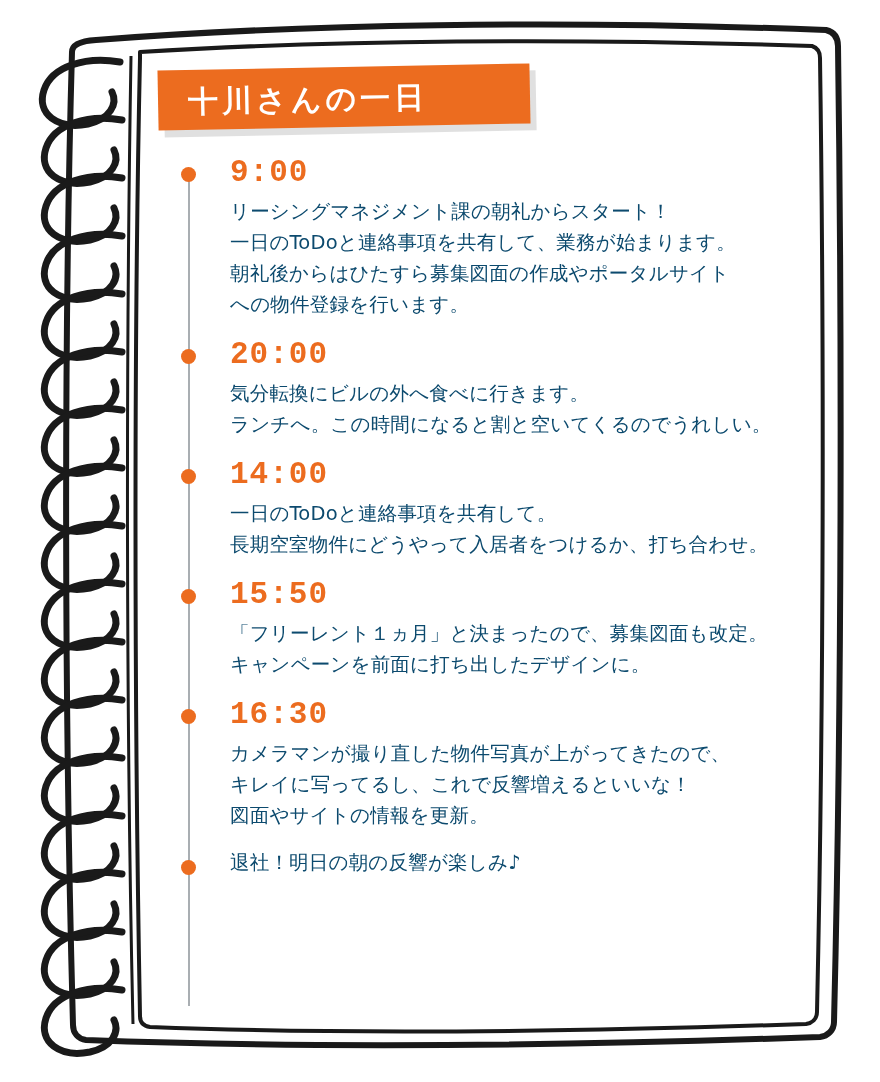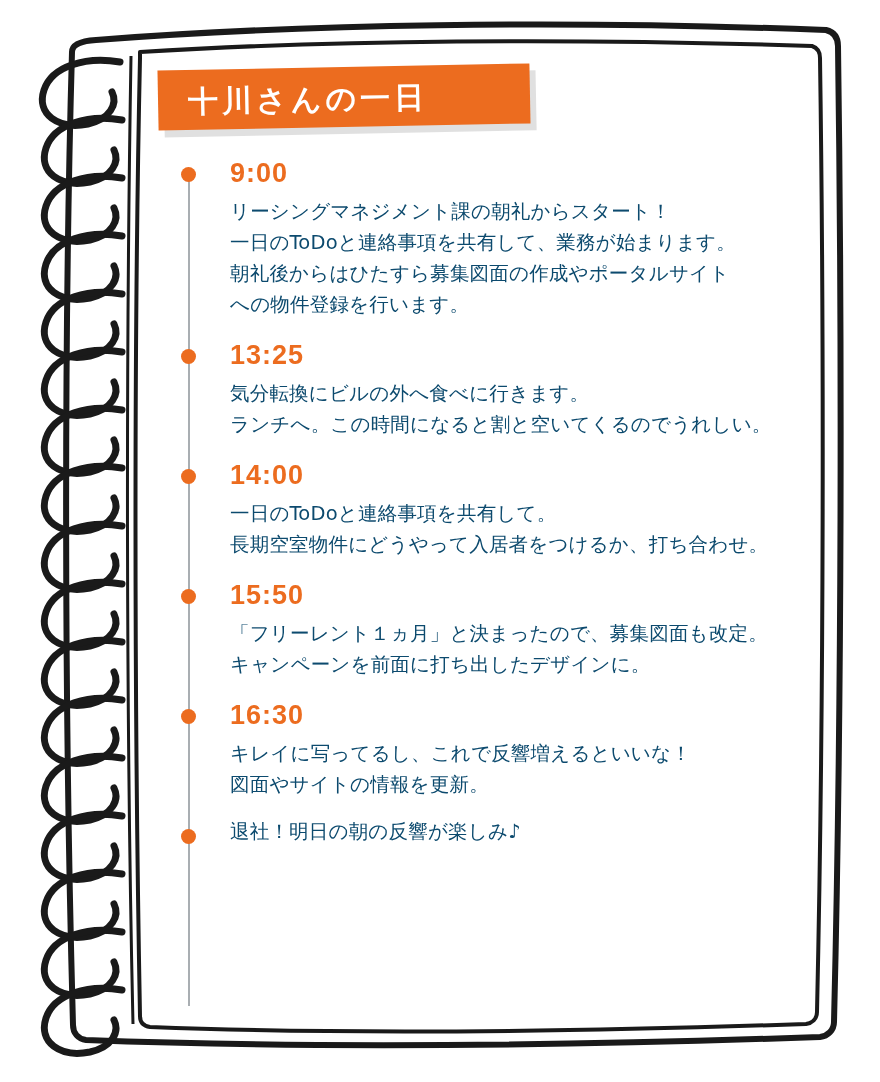--- a/index.html
+++ b/index.html
@@ -87,25 +87,25 @@
   .bullet {
     position: absolute;
     left: 1px;
     top: 13px;
     width: 15px;
     height: 15px;
     border-radius: 50%;
     background: #ec6c1f;
   }
   .entry-time {
-    font-size: 27px;
+    font-size: 31px;
     line-height: 38px;
     color: #ec6c1f;
     font-weight: 700;
-    font-family: Liberation Sans, sans-serif;
+    font-family: Liberation Mono, monospace;
     letter-spacing: 1px;
   }
   .entry-lines {
     margin-top: 4px;
   }
   .entry-line {
     font-size: 19.5px;
     line-height: 31px;
     color: #0c4a6e;
     font-family: "DejaVu Sans", "Liberation Sans", sans-serif;
@@ -167,21 +167,21 @@
             <div class="entry-time">9:00</div>
             <div class="entry-lines">
               <div class="entry-line">リーシングマネジメント課の朝礼からスタート！</div>
               <div class="entry-line">一日のToDoと連絡事項を共有して、業務が始まります。</div>
               <div class="entry-line">朝礼後からはひたすら募集図面の作成やポータルサイト</div>
               <div class="entry-line">への物件登録を行います。</div>
             </div>
           </div>
           <div class="entry">
             <span class="bullet"></span>
-            <div class="entry-time">13:25</div>
+            <div class="entry-time">20:00</div>
             <div class="entry-lines">
               <div class="entry-line">気分転換にビルの外へ食べに行きます。</div>
               <div class="entry-line">ランチへ。この時間になると割と空いてくるのでうれしい。</div>
             </div>
           </div>
           <div class="entry">
             <span class="bullet"></span>
             <div class="entry-time">14:00</div>
             <div class="entry-lines">
               <div class="entry-line">一日のToDoと連絡事項を共有して。</div>
@@ -193,20 +193,21 @@
             <div class="entry-time">15:50</div>
             <div class="entry-lines">
               <div class="entry-line">「フリーレント１ヵ月」と決まったので、募集図面も改定。</div>
               <div class="entry-line">キャンペーンを前面に打ち出したデザインに。</div>
             </div>
           </div>
           <div class="entry">
             <span class="bullet"></span>
             <div class="entry-time">16:30</div>
             <div class="entry-lines">
+              <div class="entry-line">カメラマンが撮り直した物件写真が上がってきたので、</div>
               <div class="entry-line">キレイに写ってるし、これで反響増えるといいな！</div>
               <div class="entry-line">図面やサイトの情報を更新。</div>
             </div>
           </div>
           <div class="entry">
             <span class="bullet"></span>
             <div class="entry-lines">
               <div class="entry-line">退社！明日の朝の反響が楽しみ♪</div>
             </div>
           </div>

